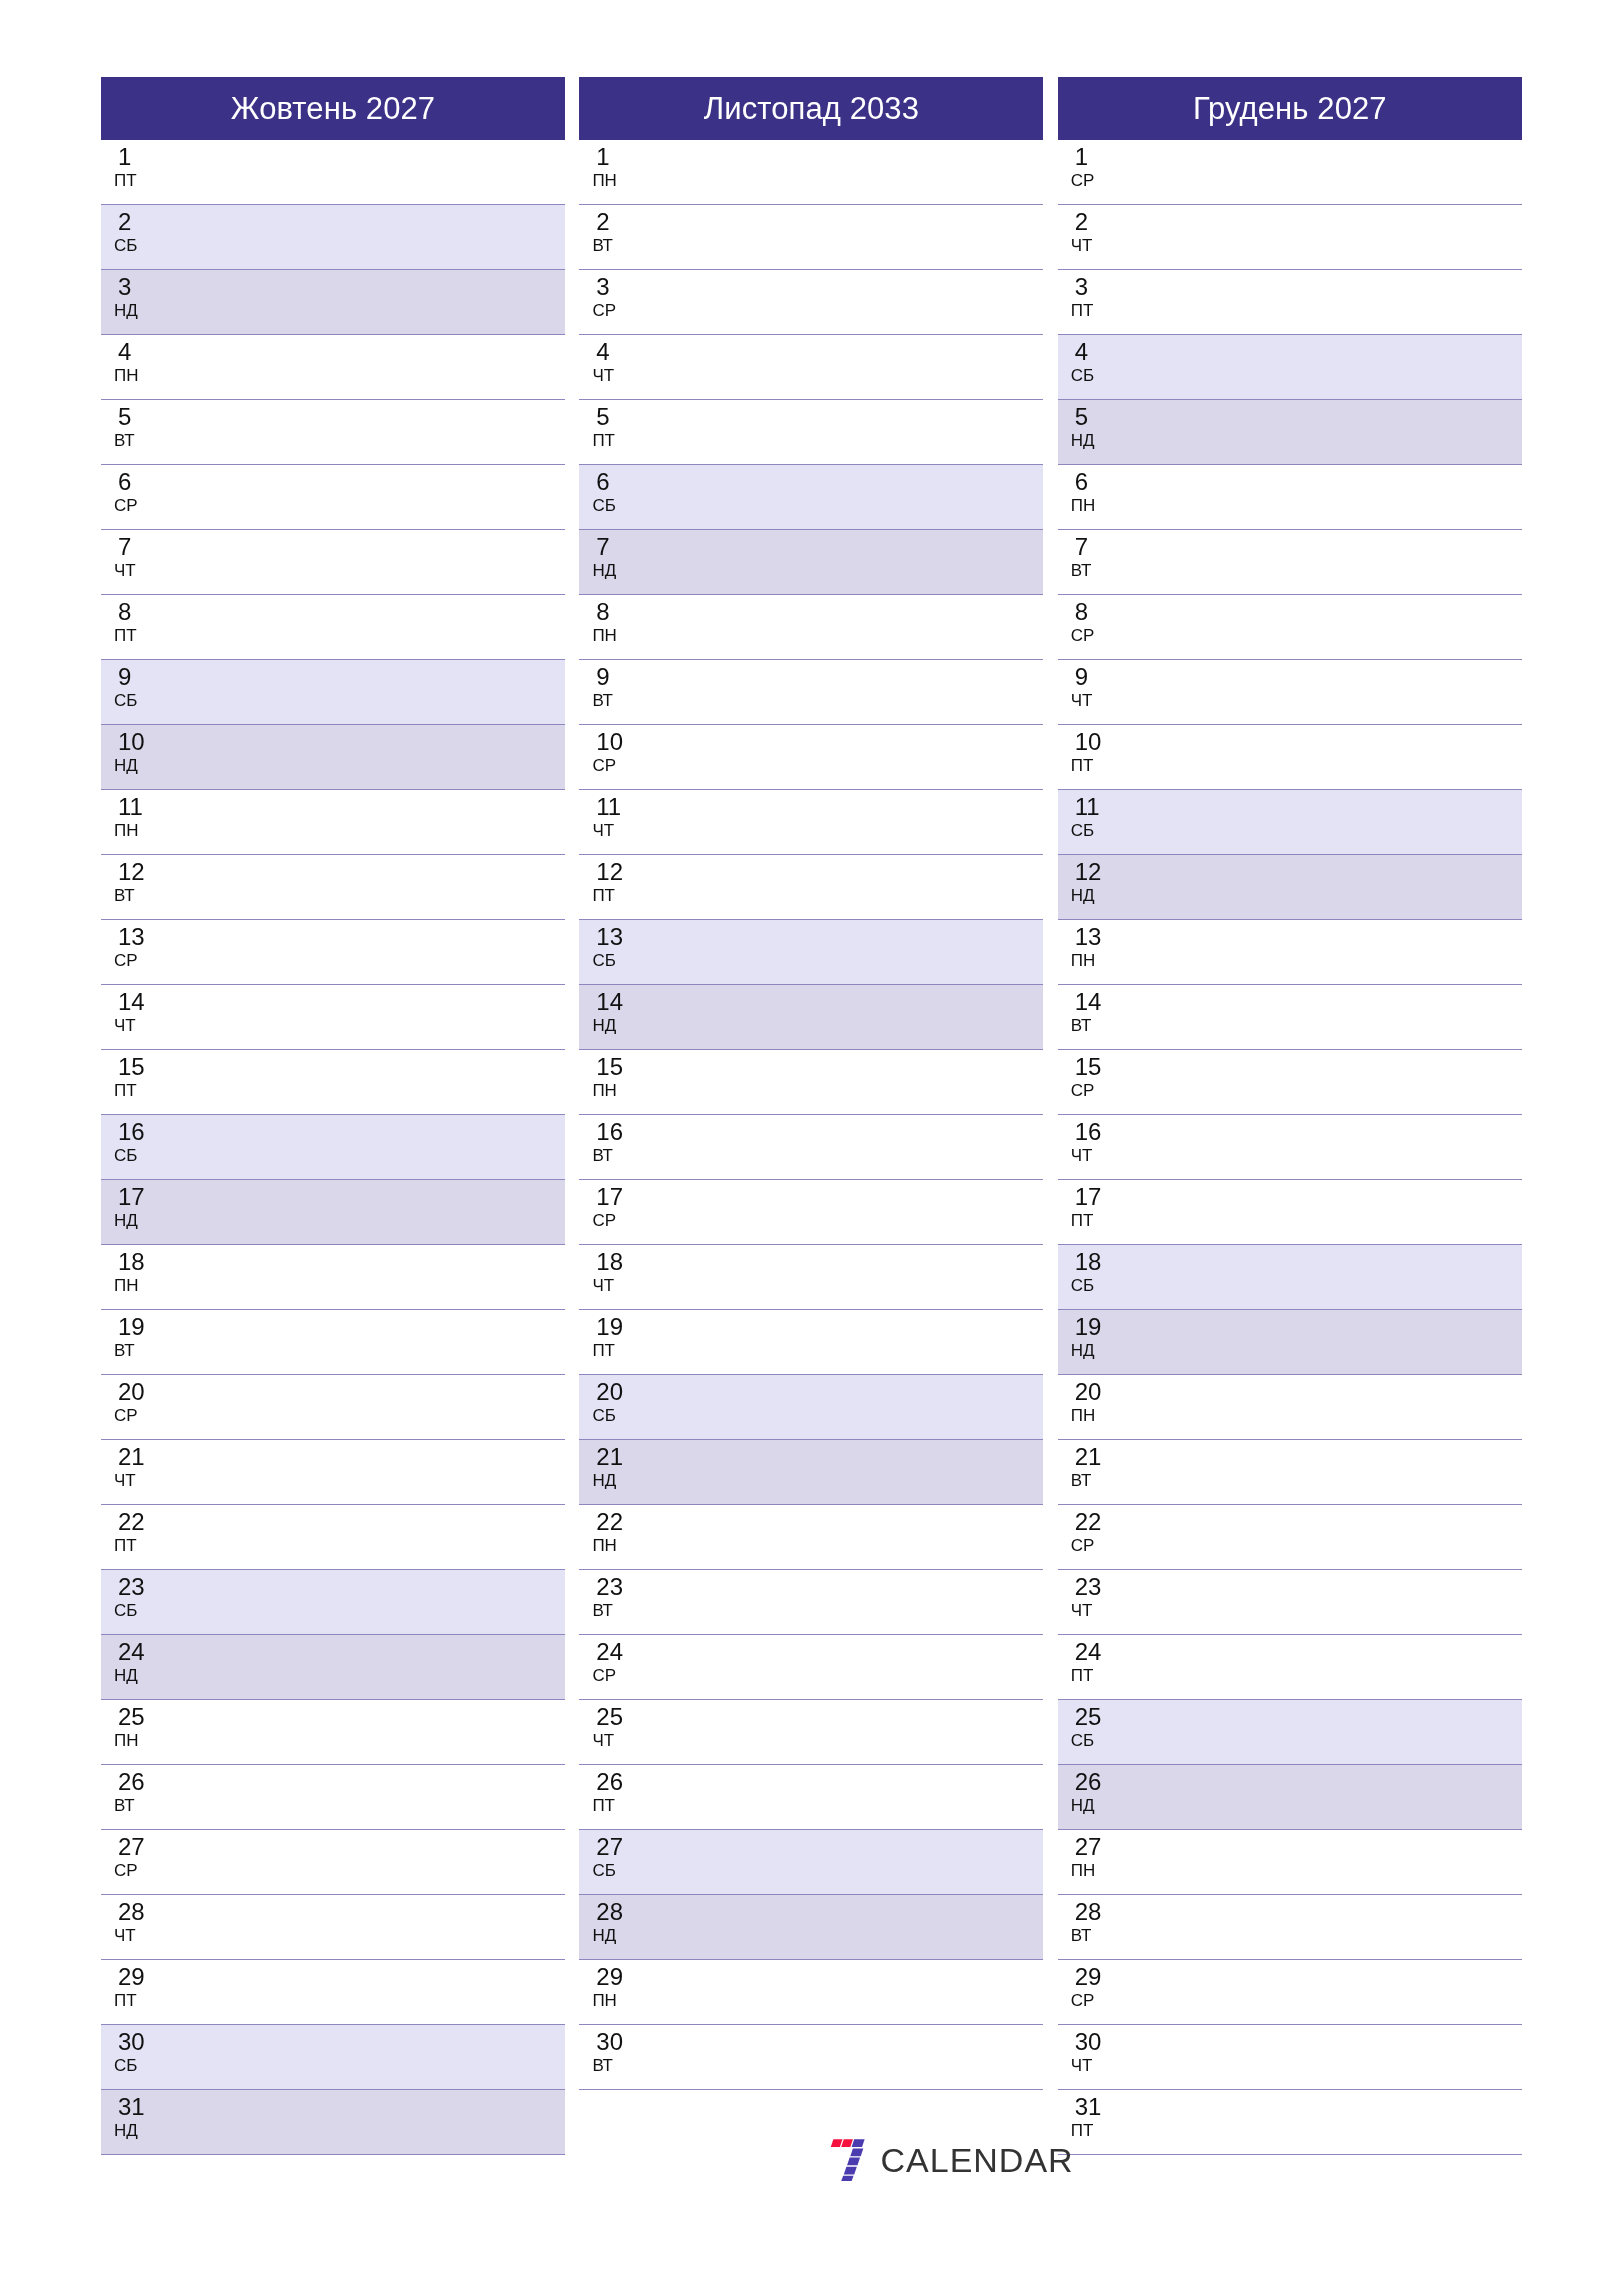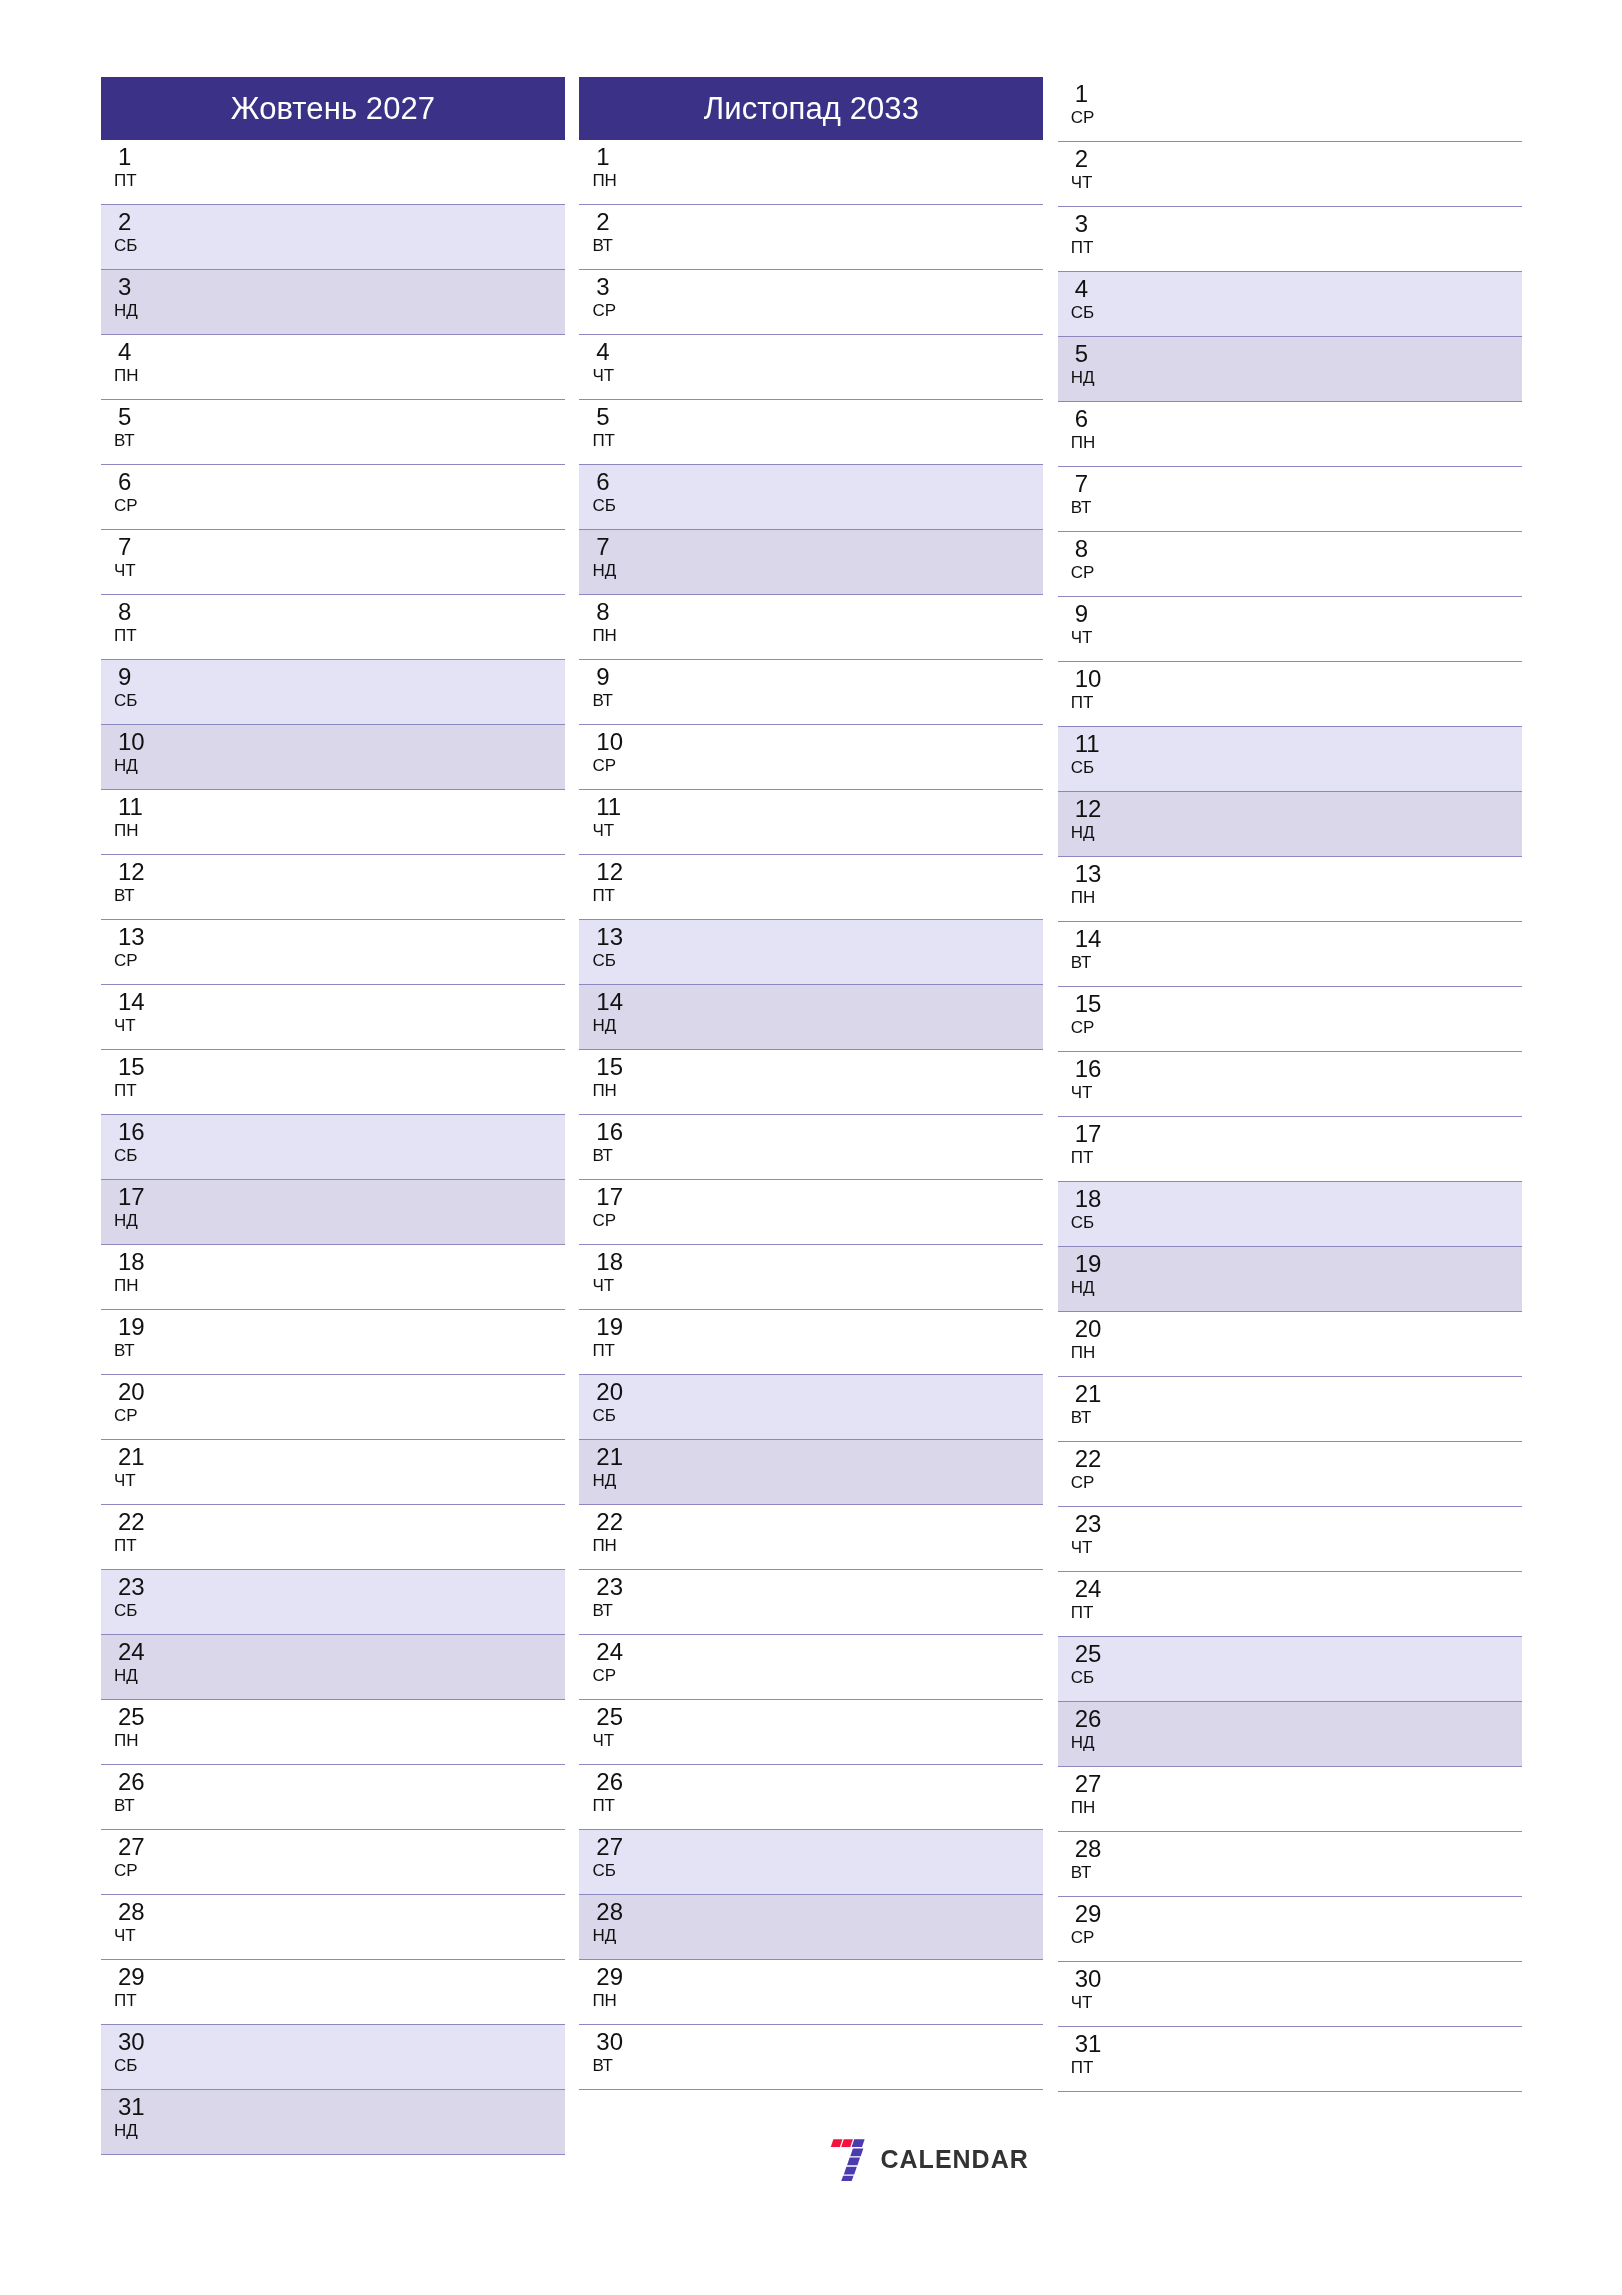--- a/index.html
+++ b/index.html
@@ -105,22 +105,22 @@
     align-items: center;
     gap: 10.5px;
   }
   .logo-mark {
     width: 42px;
     height: 43px;
     position: relative;
     display: block;
   }
   .logo-text {
-    font-size: 25px;
-    font-weight: bold;
+    font-size: 34px;
+    font-weight: normal;
     color: #333333;
     letter-spacing: 1px;
     line-height: 1;
     font-family: "Liberation Sans", sans-serif;
   }
 </style>
 </head>
 <body>
 
 <div class="page">
@@ -374,20 +374,21 @@
             <span class="day-num">29</span>
             <span class="day-wd">ПН</span>
           </div>
           <div class="day-row">
             <span class="day-num">30</span>
             <span class="day-wd">ВТ</span>
           </div>
         </div>
       </div>
       <div class="month-col">
+        <div class="month-header">Грудень 2027</div>
         <div class="days">
           <div class="day-row first">
             <span class="day-num">1</span>
             <span class="day-wd">СР</span>
           </div>
           <div class="day-row">
             <span class="day-num">2</span>
             <span class="day-wd">ЧТ</span>
           </div>
           <div class="day-row">

